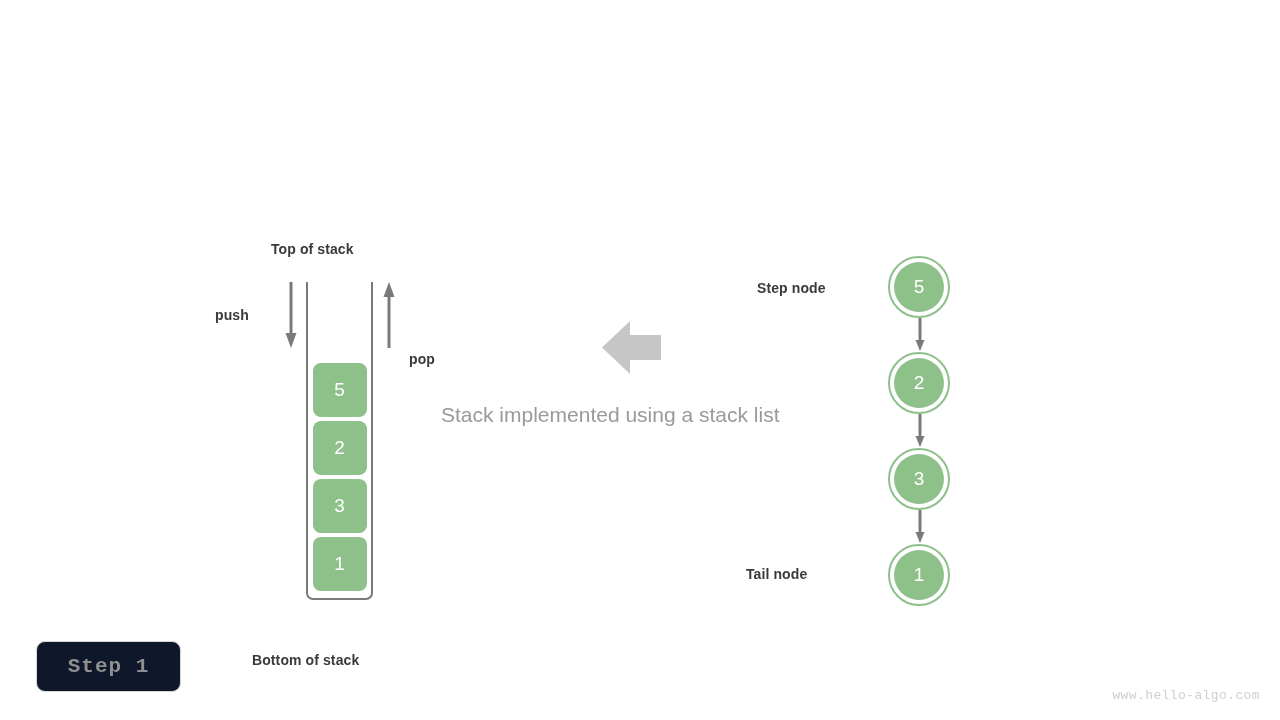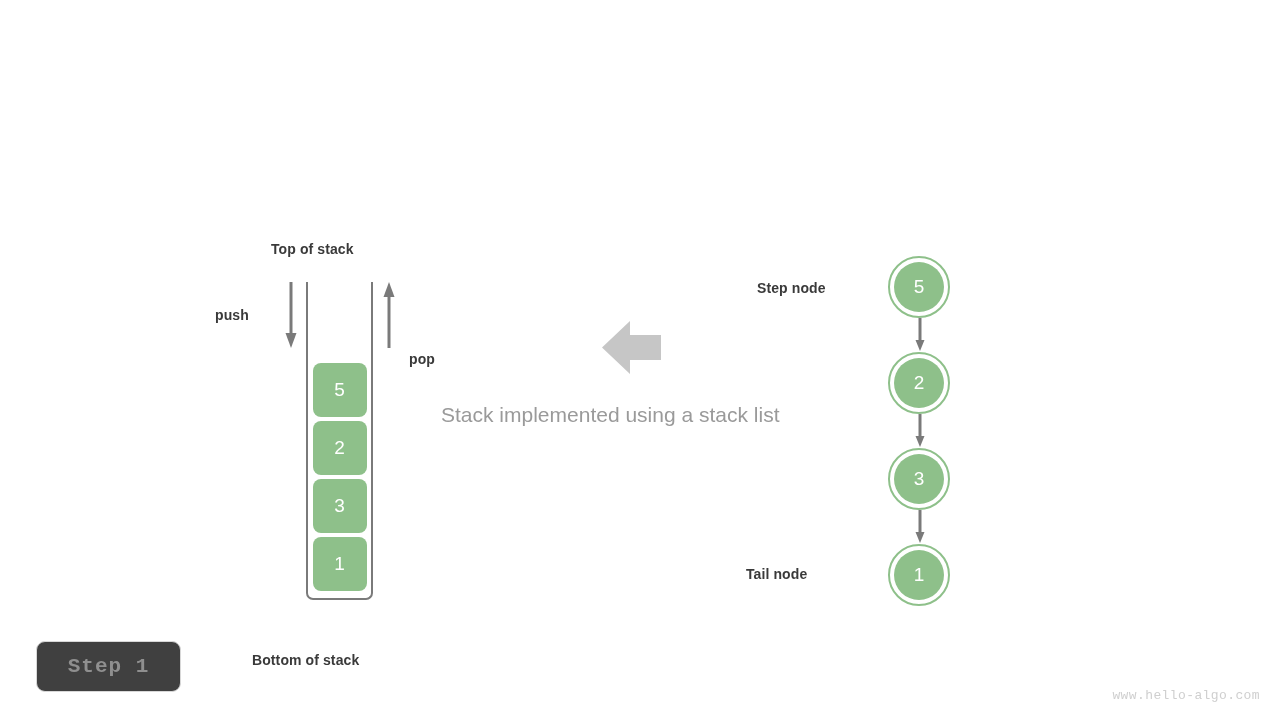--- a/index.html
+++ b/index.html
@@ -125,21 +125,21 @@
 
   
   #step-badge {
     left: 36px;
     top: 641px;
     width: 145px;
     height: 51px;
     box-sizing: border-box;
     border: 1.5px solid #d8d8d8;
     border-radius: 9px;
-    background: #404040;
+    background: #0f172a;
     display: flex;
     align-items: center;
     justify-content: center;
     font-family: "Liberation Mono", monospace;
     font-size: 21px;
     font-weight: bold;
     color: #8f8f8f;
     letter-spacing: 1px;
   }
 

